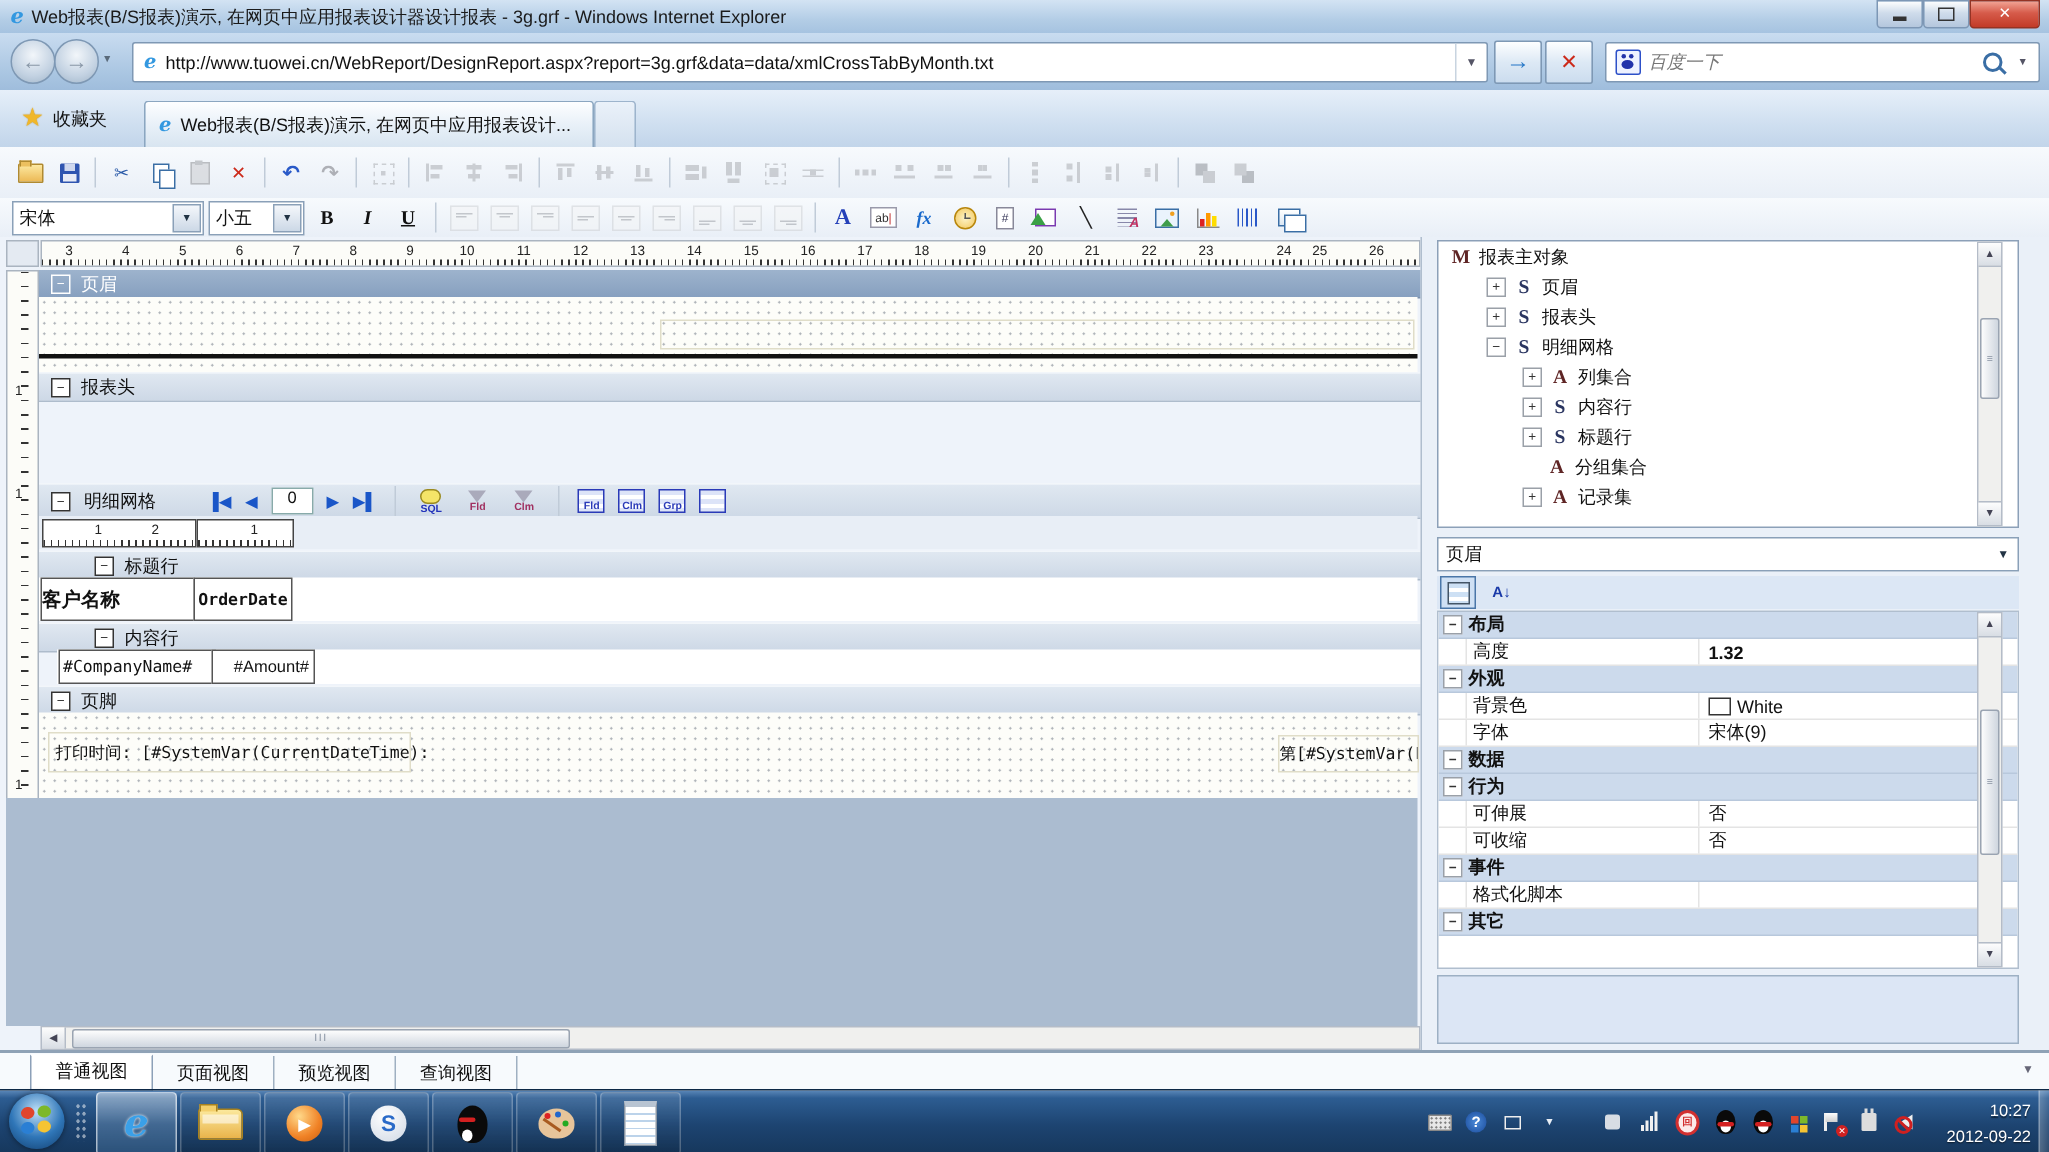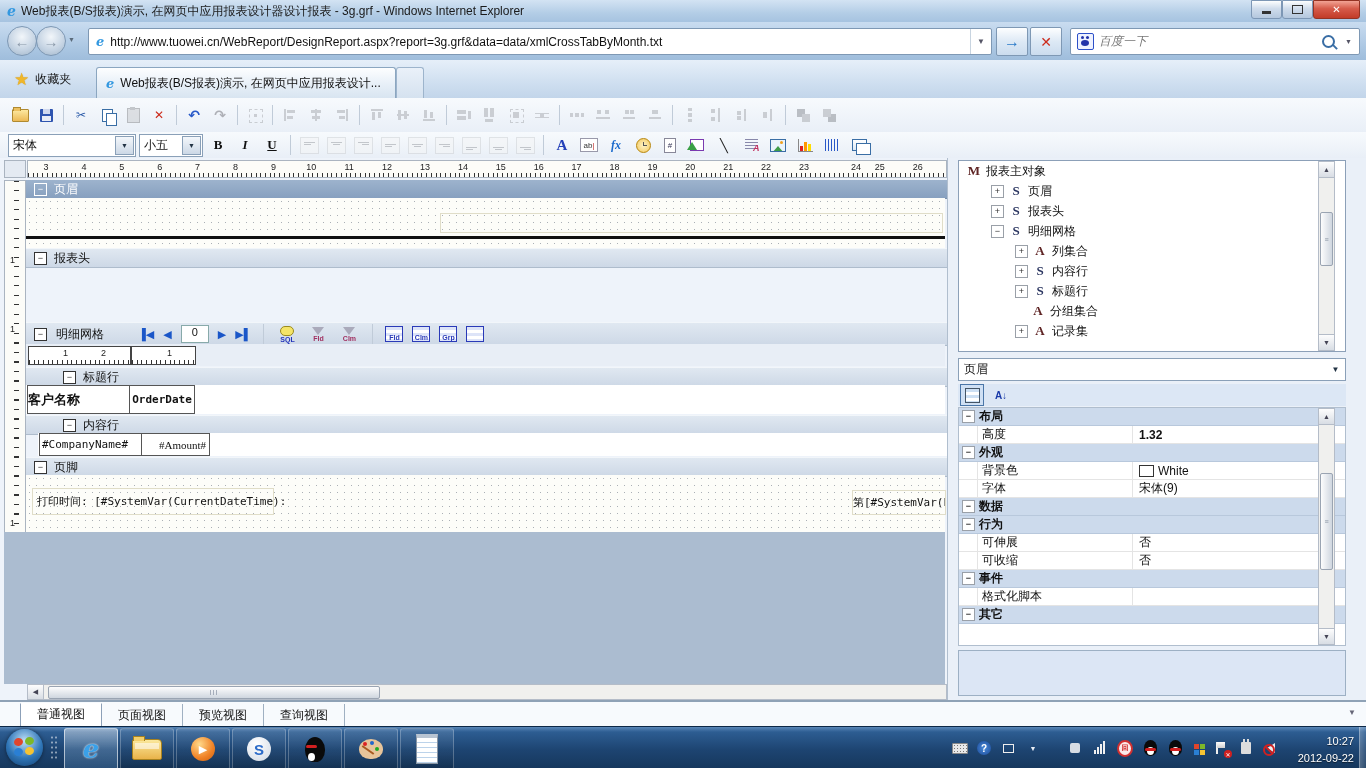--- a/index.html
+++ b/index.html
@@ -608,21 +608,21 @@
     <div class="abs band-light" style="left:26px;top:257px;width:919px;height:18px;">
       <span style="width:22px;"></span>
       <span class="colbox">−</span>
       <span>内容行</span>
     </div>
     <div class="abs" style="left:26px;top:275px;width:919px;height:23px;background:#fff;margin-left:12px;">
       <div class="cell dots" style="left:1px;top:0;width:101px;height:21px;padding-left:2px;">
         <span style="font-size:11px;font-family:'DejaVu Sans Mono',monospace;">#CompanyName#</span>
       </div>
       <div class="cell" style="left:103px;top:0;width:64px;height:21px;justify-content:flex-end;padding-right:3px;">
-        <span style="font-size:11px;font-family:Liberation Serif, serif;">#Amount#</span>
+        <span style="font-size:11px;font-family:Liberation Sans, sans-serif;">#Amount#</span>
       </div>
     </div>
 
     <div class="abs band-light" style="left:26px;top:299px;width:919px;height:18px;">
       <span class="colbox">−</span>
       <span>页脚</span>
     </div>
     <div class="abs dots" style="left:26px;top:317px;width:919px;height:57px;">
       <div class="abs" style="left:6px;top:13px;width:236px;height:25px;border:1px solid #e0ddc8;display:flex;align-items:center;padding-left:4px;">
         <span style="font-size:11px;font-family:'DejaVu Sans Mono',monospace;white-space:nowrap;">打印时间: [#SystemVar(CurrentDateTime):</span>

